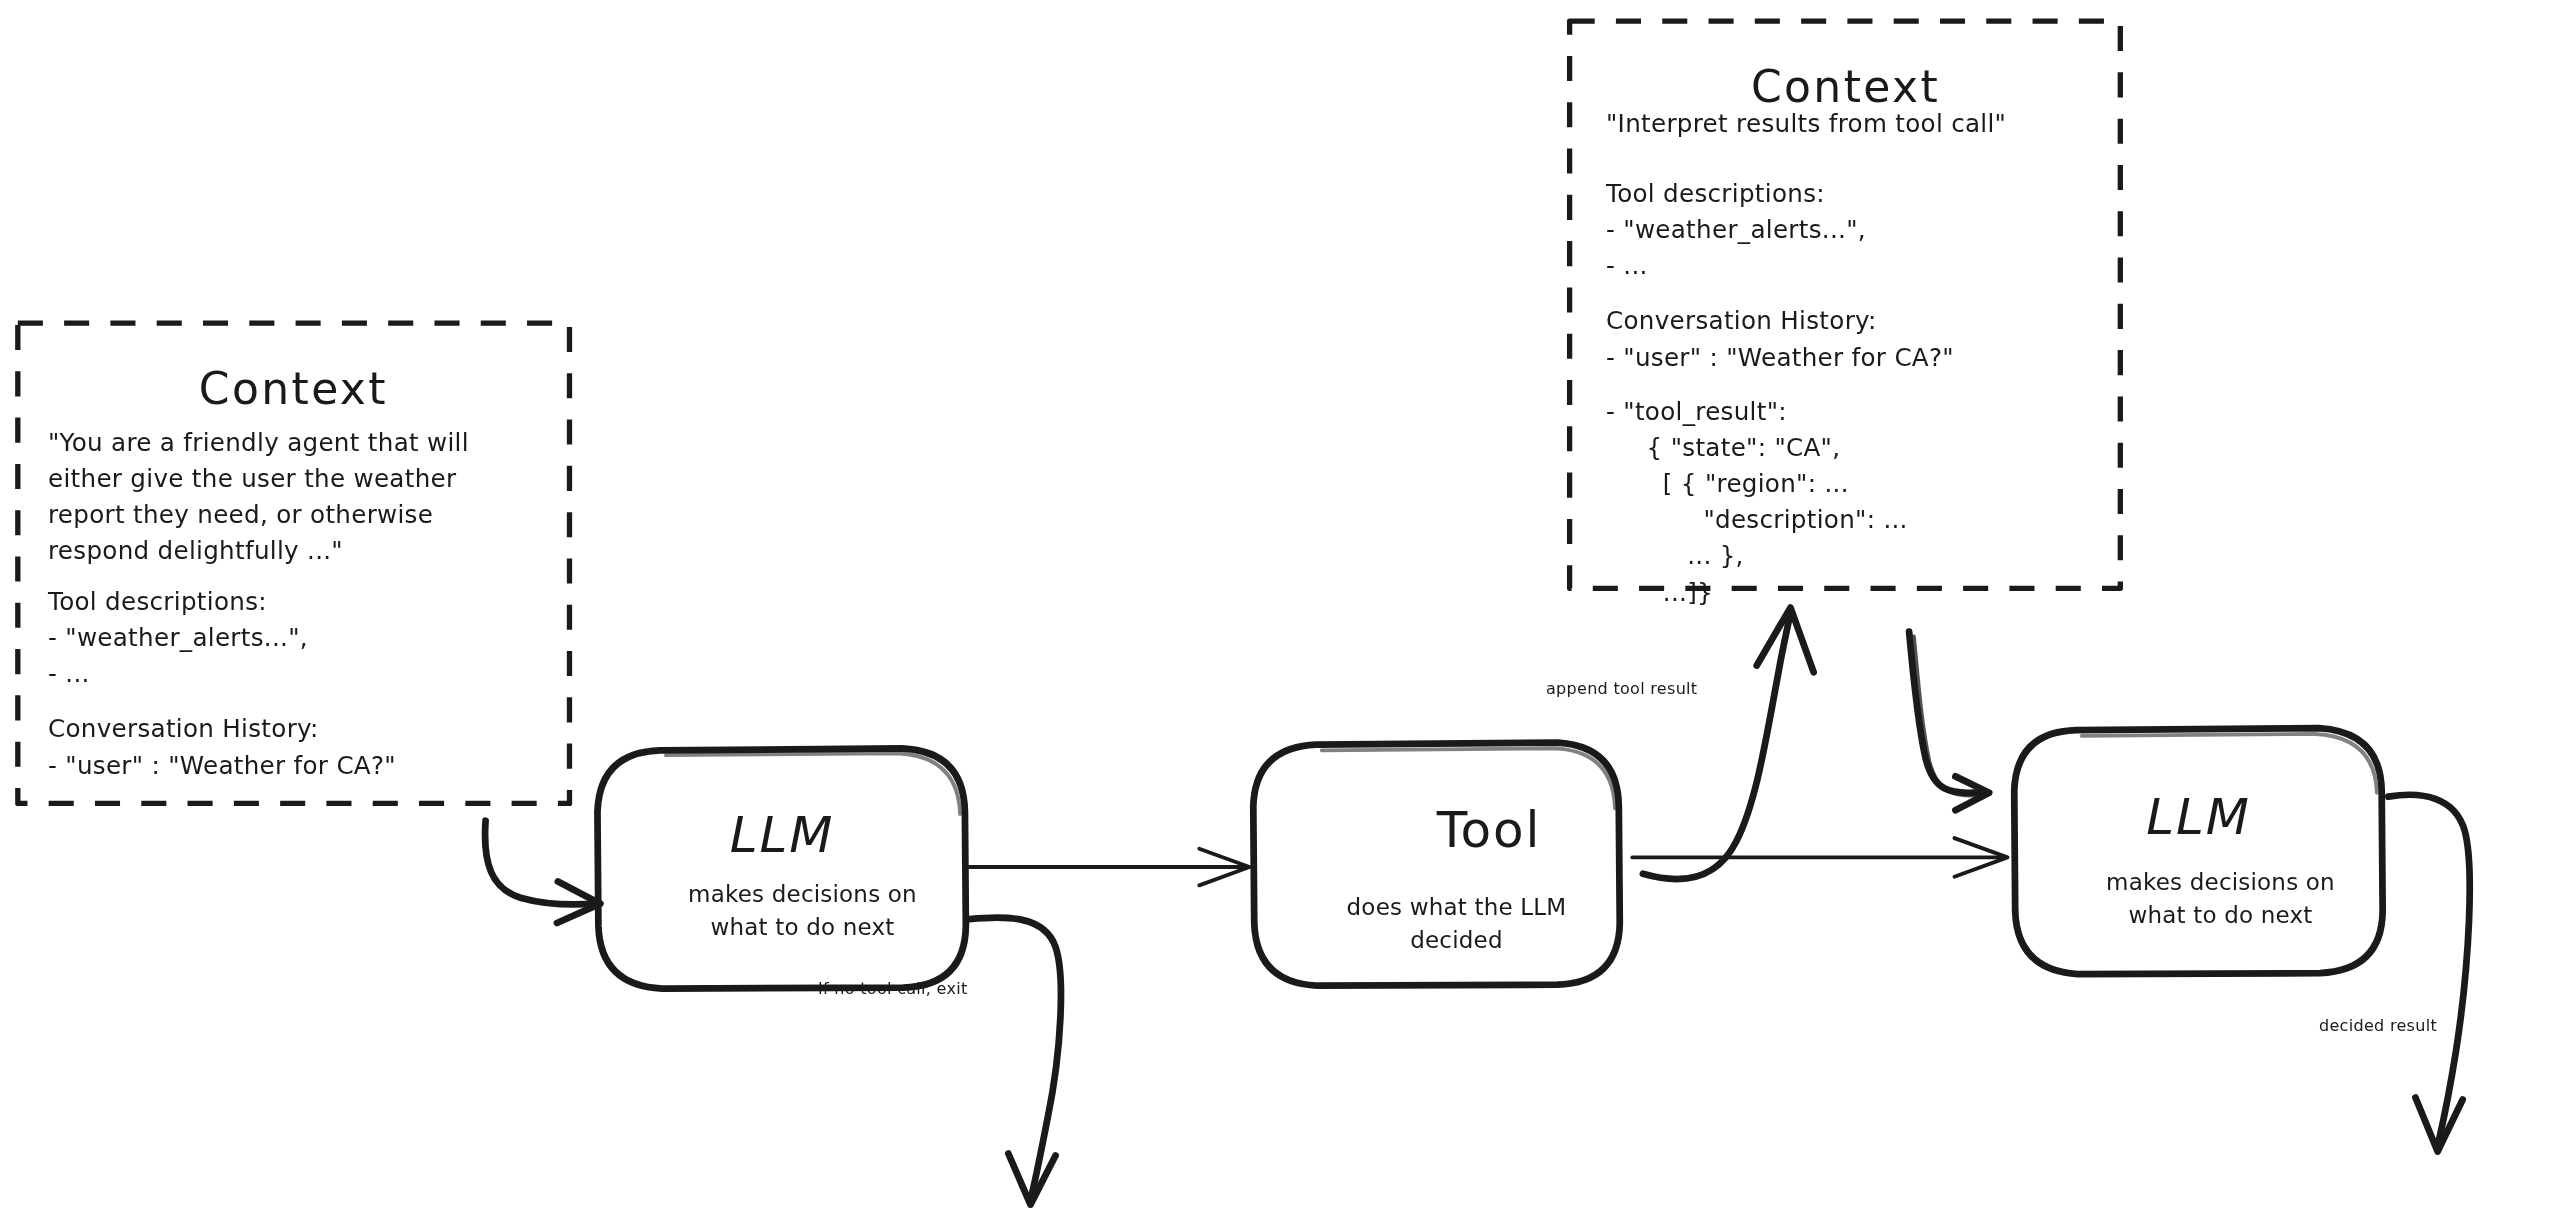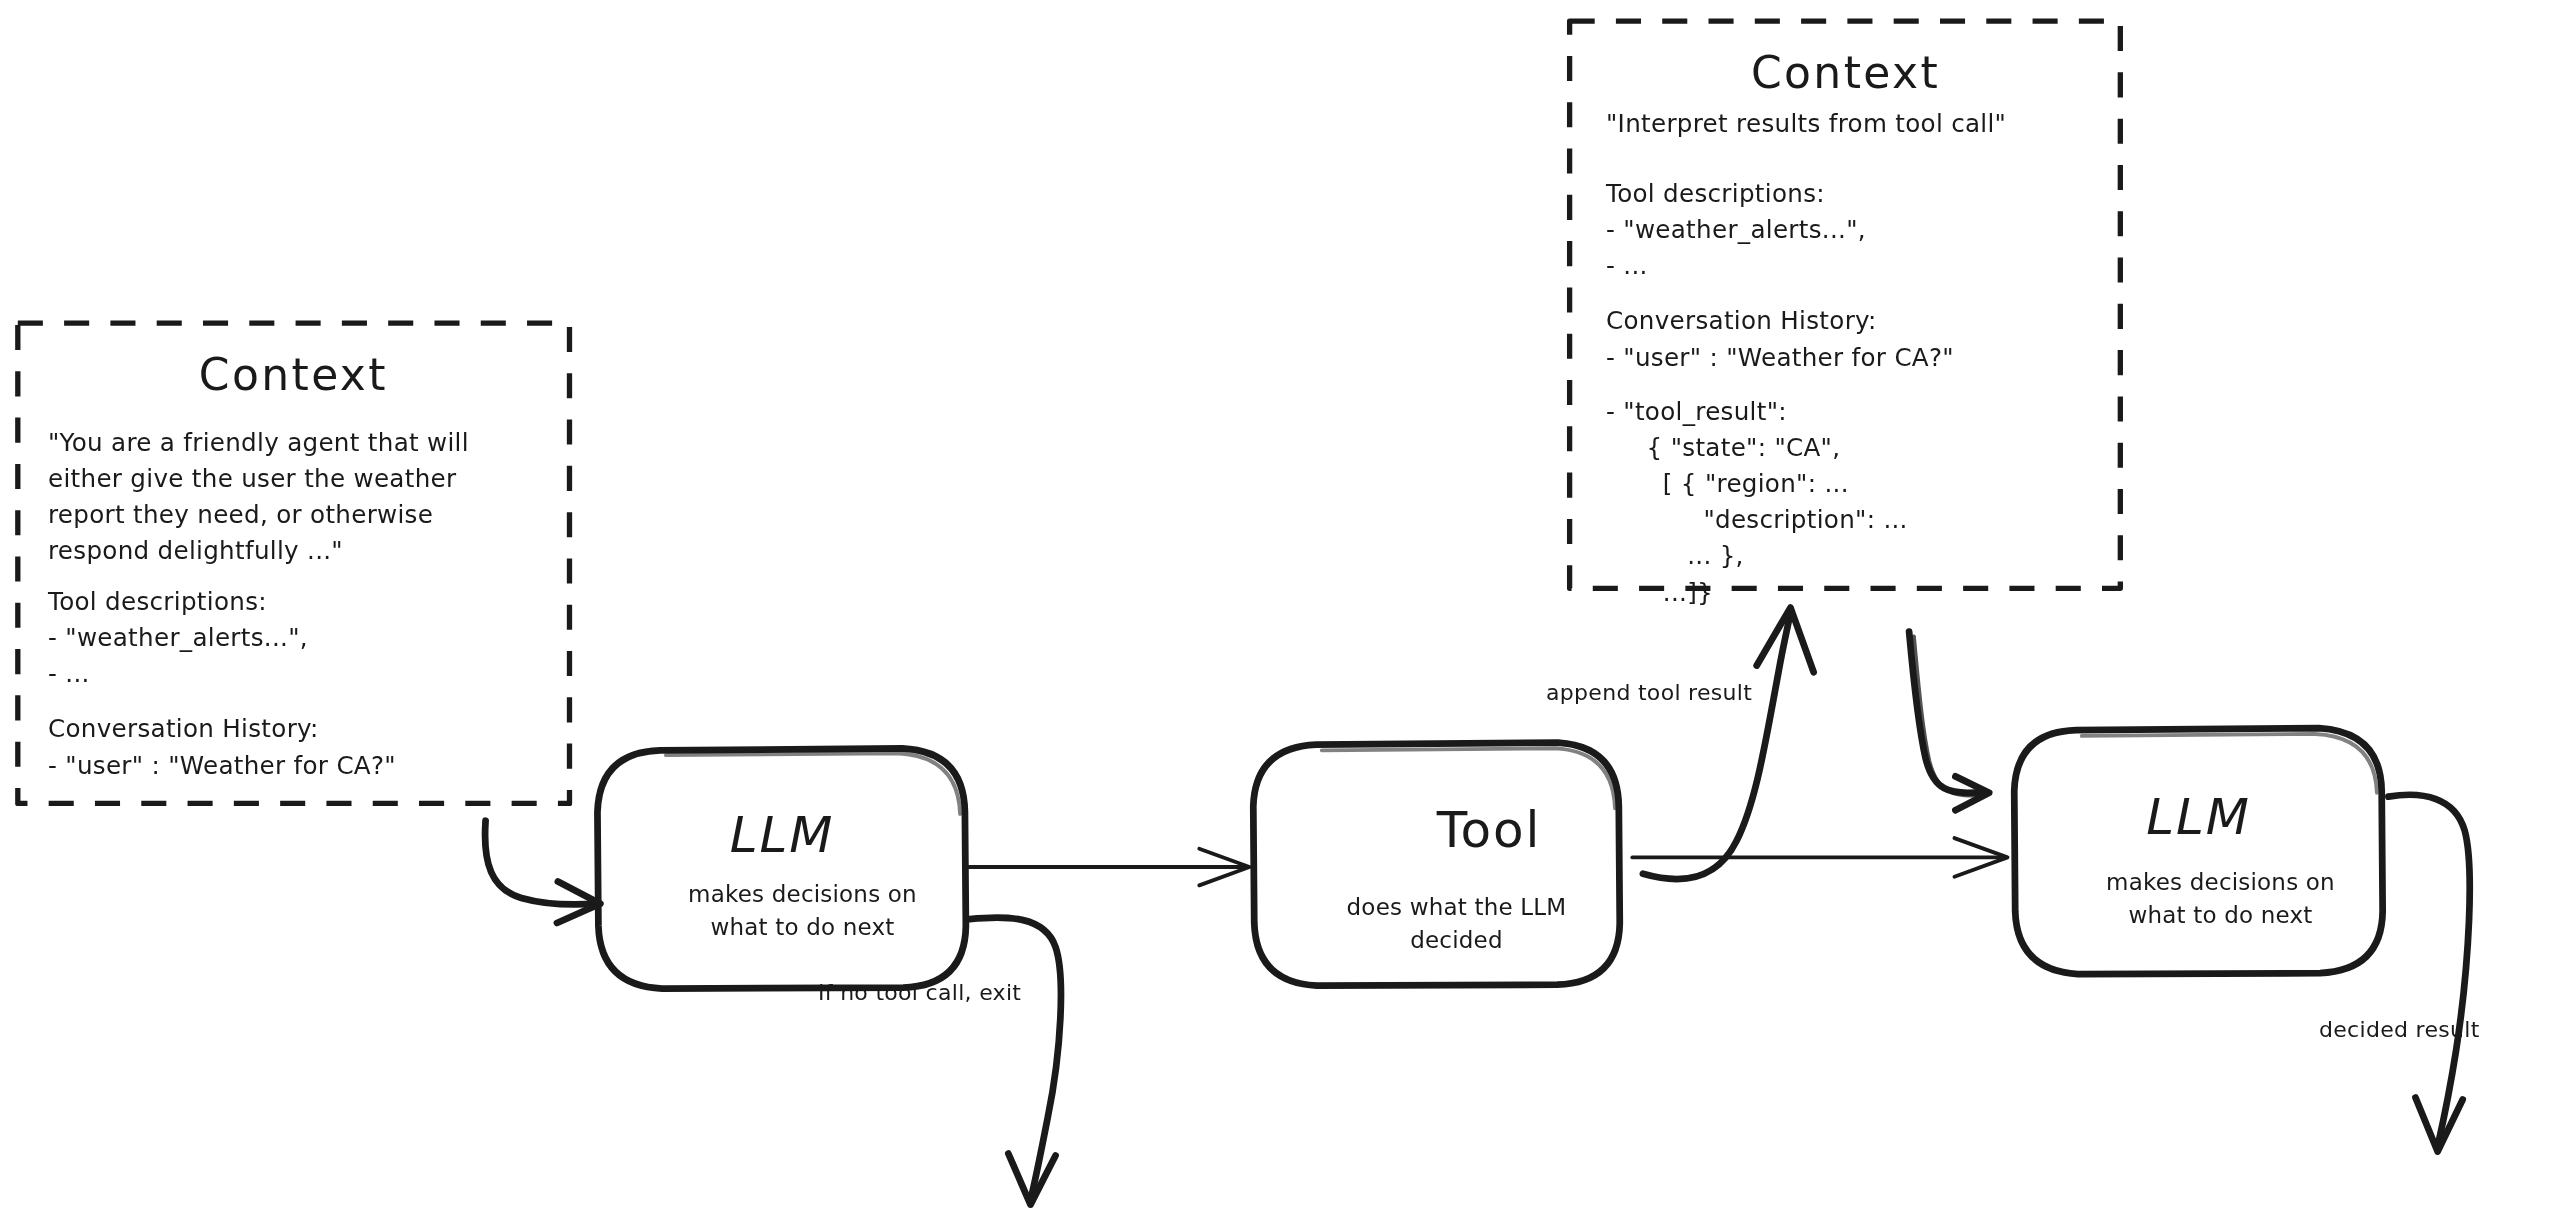--- a/index.html
+++ b/index.html
@@ -35,20 +35,21 @@
     line-height: 1.38;
     letter-spacing: 0.2px;
   }
 
   
   .ctx-title {
     font-size: 44px;
     font-weight: 400;
     letter-spacing: 2.4px;
     text-align: center;
+    margin-top: 14px;
   }
 
   
   .ctx-body {
     font-size: 24.6px;
     line-height: 1.47;
     letter-spacing: 0.3px;
   }
 
   
@@ -64,21 +65,21 @@
   
   .node-sub {
     font-size: 23px;
     line-height: 1.42;
     letter-spacing: 0.2px;
     text-align: center;
   }
 
   
   .edge-label {
-    font-size: 22px;
+    font-size: 16px;
     letter-spacing: 0.3px;
   }
 </style>
 </head>
 <body>
 
 <div id="canvas">
 
   <svg id="sketch" viewBox="0 0 2670 1266" xmlns="http://www.w3.org/2000/svg">
     <defs>

